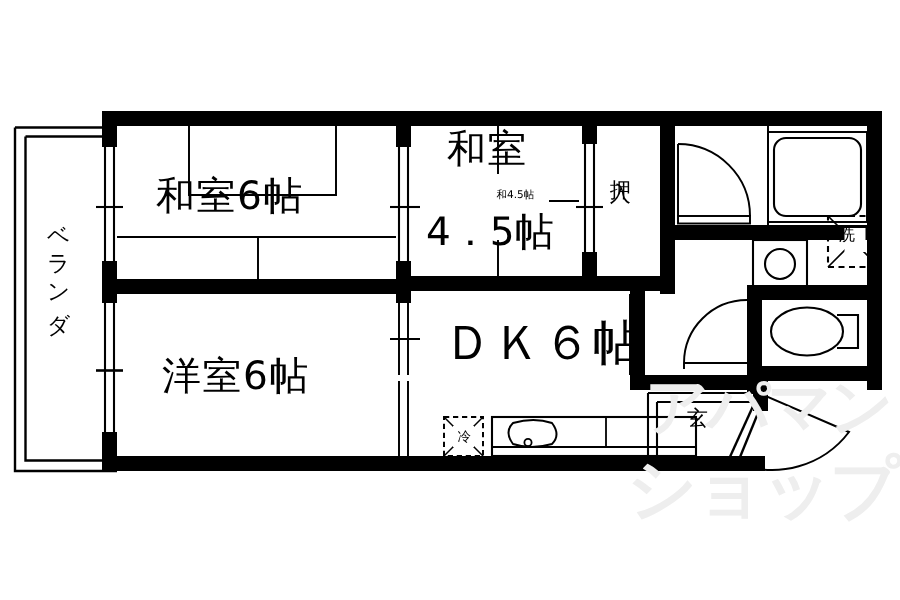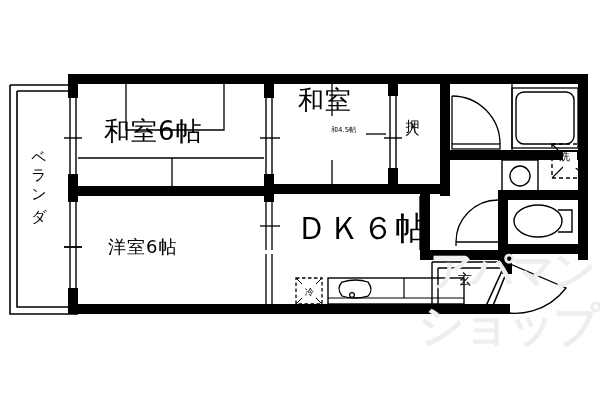--- a/index.html
+++ b/index.html
@@ -39,21 +39,21 @@
   .vlabel {
     writing-mode: vertical-rl;
     text-orientation: upright;
     letter-spacing: 2px;
   }
   .lbl-washitsu6 { left: 104px; top: 118px; font-size: 26px; letter-spacing: 1px; }
   .lbl-washitsu45-small { left: 300px; top: 127px; font-size: 7px; letter-spacing: 0px; margin-left: 31px; }
   .lbl-washitsu45-a { left: 298px; top: 87px; font-size: 26px; letter-spacing: 1px; }
   .lbl-washitsu45-b { left: 284px; top: 142px; font-size: 26px; letter-spacing: 0px; }
   .lbl-dk6 { left: 296px; top: 212px; font-size: 32px; letter-spacing: 1px; }
-  .lbl-youshitsu6 { left: 108px; top: 238px; font-size: 18px; letter-spacing: 1px; }
+  .lbl-youshitsu6 { left: 108px; top: 238px; font-size: 26px; letter-spacing: 1px; }
   .lbl-veranda { left: 31px; top: 140px; font-size: 15px; }
   .lbl-oshiire { left: 406px; top: 108px; font-size: 14px; }
   .lbl-sentaku { left: 559px; top: 151px; font-size: 11px; }
   .lbl-reizouko { left: 305px; top: 288px; font-size: 9px; }
   .lbl-genkan { left: 458px; top: 272px; font-size: 14px; }
   .watermark {
     position: absolute;
     color: #eeeeee;
     font-family: "DejaVu Sans", "Liberation Sans", sans-serif;
     font-weight: bold;
@@ -229,20 +229,21 @@
     </g>
 
   </svg>
 
   <div class="room-label lbl-washitsu6">和室6帖</div>
 
   <div class="room-label lbl-washitsu45-a">和室</div>
 
   <div class="room-label lbl-washitsu45-small">和4.5帖</div>
 
+  <div class="room-label lbl-washitsu45-b">4．5帖</div>
 
   <div class="room-label lbl-dk6">ＤＫ６帖</div>
 
   <div class="room-label lbl-youshitsu6">洋室6帖</div>
 
   <div class="room-label vlabel lbl-veranda">ベランダ</div>
 
   <div class="room-label vlabel lbl-oshiire">押入</div>
 
   <div class="room-label lbl-sentaku">洗</div>

